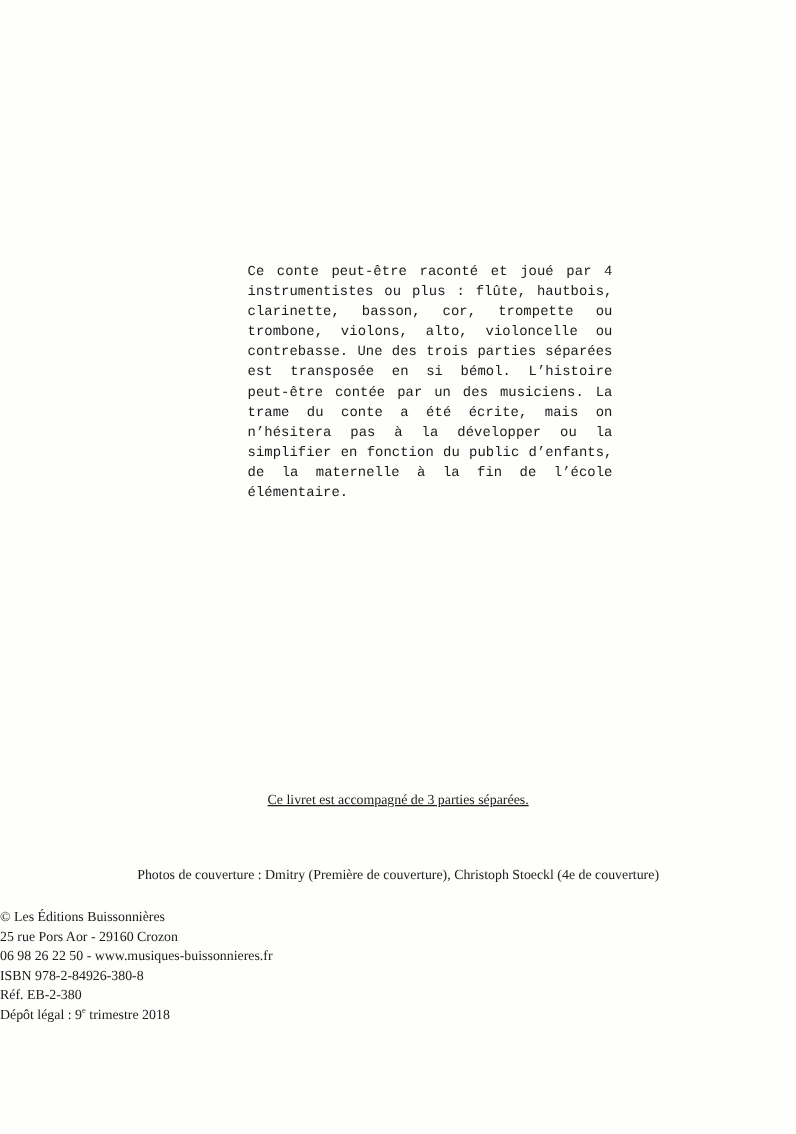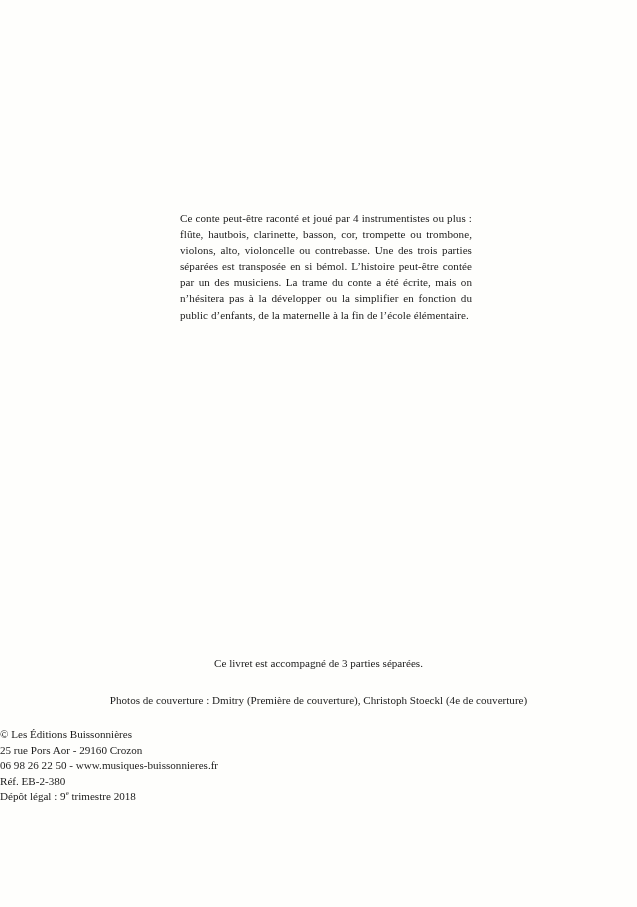--- a/index.html
+++ b/index.html
@@ -18,44 +18,45 @@
 
   .page {
     position: absolute;
     inset: 0;
     background: #fefefc;
   }
 
   
   .intro-block {
     position: absolute;
-    left: 180px;
+    left: 198px;
     top: 210px;
     width: 292px;
+    font-family: Liberation Mono, monospace;
   }
   .intro-para {
     margin: 0;
     font-size: 11.1px;
     line-height: 16.1px;
     text-align: justify;
     text-justify: inter-word;
     color: #1b1b1b;
     letter-spacing: 0.005em;
   }
 
   
   .note-center {
     position: absolute;
     width: 100%;
     text-align: center;
     font-size: 11.1px;
     line-height: 15px;
     color: #1b1b1b;
   }
-  .note-booklet { top: 656px; }
+  .note-booklet { top: 633px; text-decoration: underline; }
   .note-photos  { top: 693px; }
 
   
   .imprint {
     position: absolute;
     top: 727px;
     width: 100%;
     text-align: left;
     font-size: 11.1px;
     line-height: 15.5px;
@@ -79,20 +80,21 @@
   </div>
 
   <div class="note-center note-booklet">Ce livret est accompagné de 3 parties séparées.</div>
 
   <div class="note-center note-photos">Photos de couverture : Dmitry (Première de couverture), Christoph Stoeckl (4e de couverture)</div>
 
   <div class="imprint">
     <div>© Les Éditions Buissonnières</div>
     <div>25 rue Pors Aor - 29160 Crozon</div>
     <div>06 98 26 22 50 -  www.musiques-buissonnieres.fr</div>
+    <div>ISBN 978-2-84926-380-8</div>
     <div>
       <span>Réf. </span><b>EB-2-380</b>
     </div>
     <div>
       <span>Dépôt légal : 9</span><sup>e</sup><span> trimestre 2018</span>
     </div>
   </div>
 
 </div>
 

